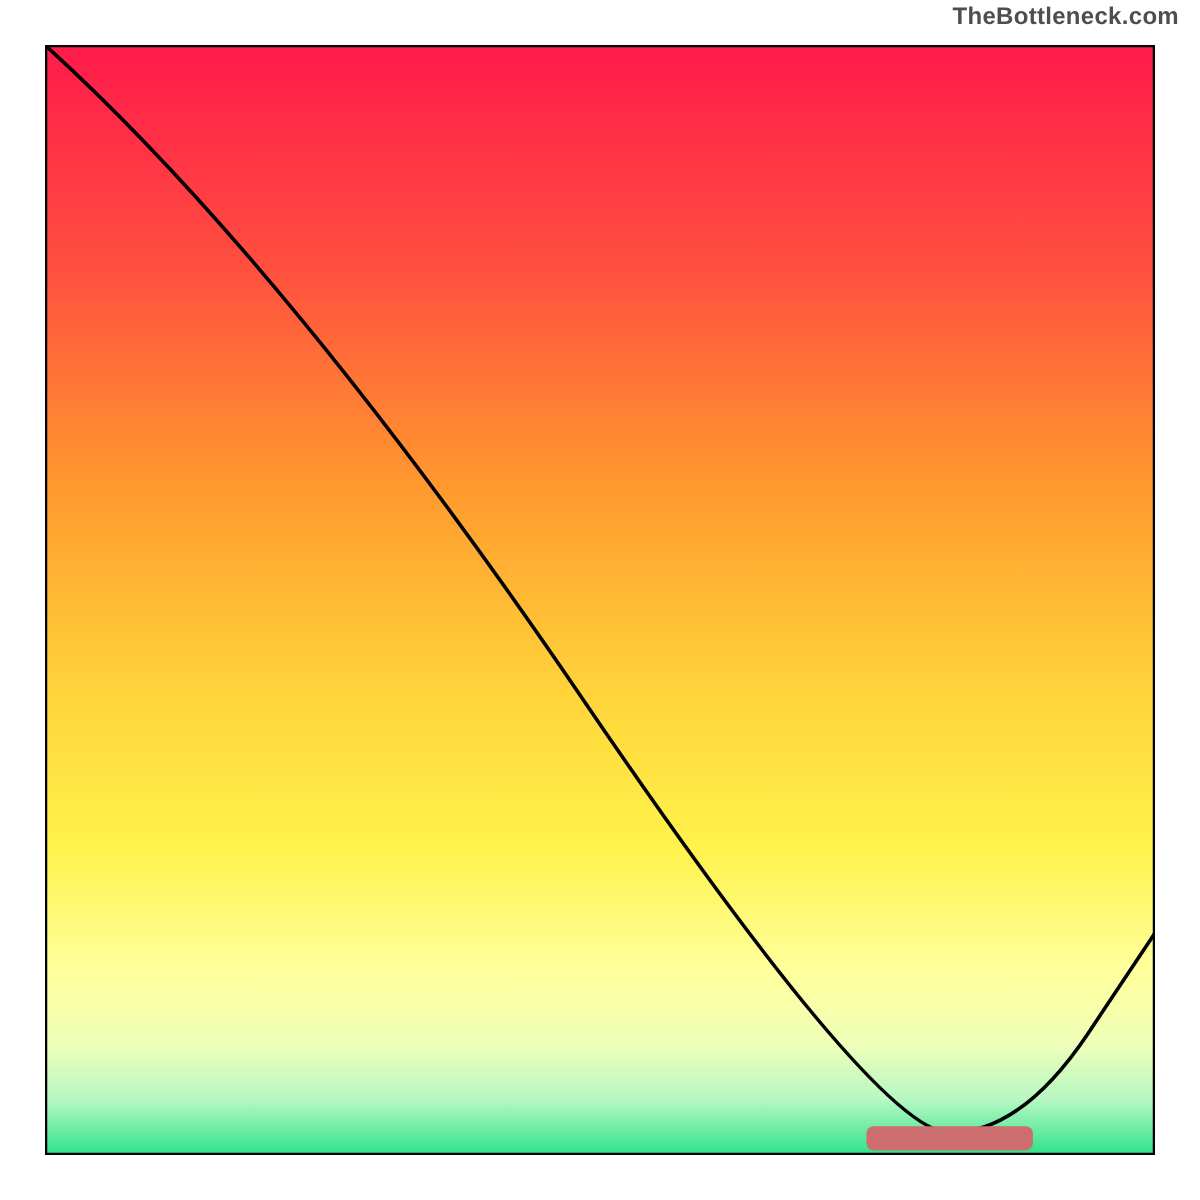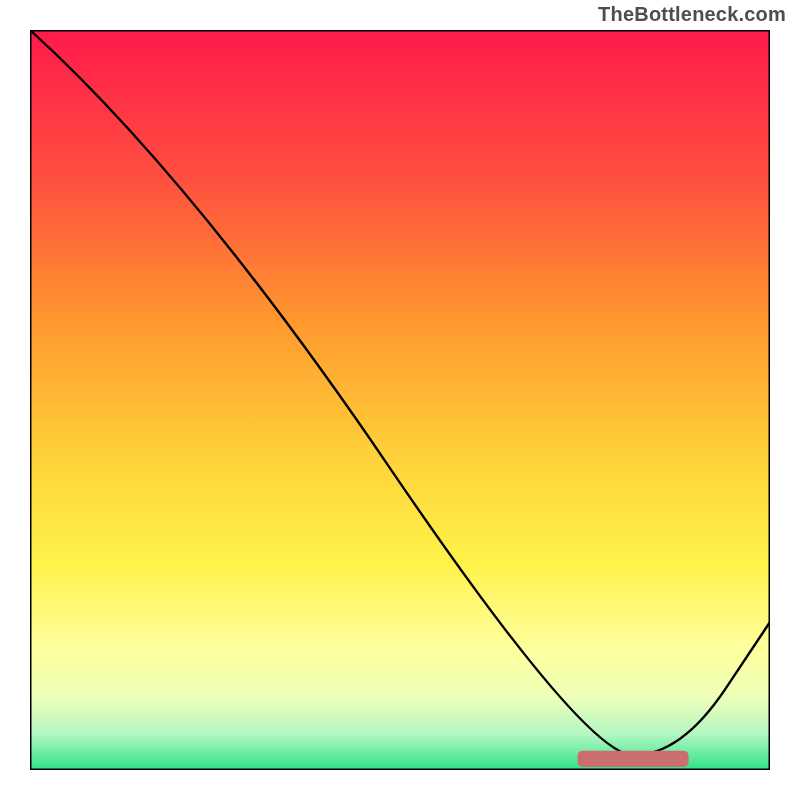--- a/index.html
+++ b/index.html
@@ -13,21 +13,21 @@
   }
   .outer {
     position: relative;
     width: 800px;
     height: 800px;
   }
   .watermark {
     position: absolute;
     top: 3px;
     right: 14px;
-    font-size: 20px;
+    font-size: 16px;
     font-weight: bold;
     color: #4e4e4e;
     font-family: Arial, Helvetica, sans-serif;
     letter-spacing: 0.2px;
   }
   .plot-area {
     position: absolute;
     left: 30px;
     top: 30px;
     width: 740px;

